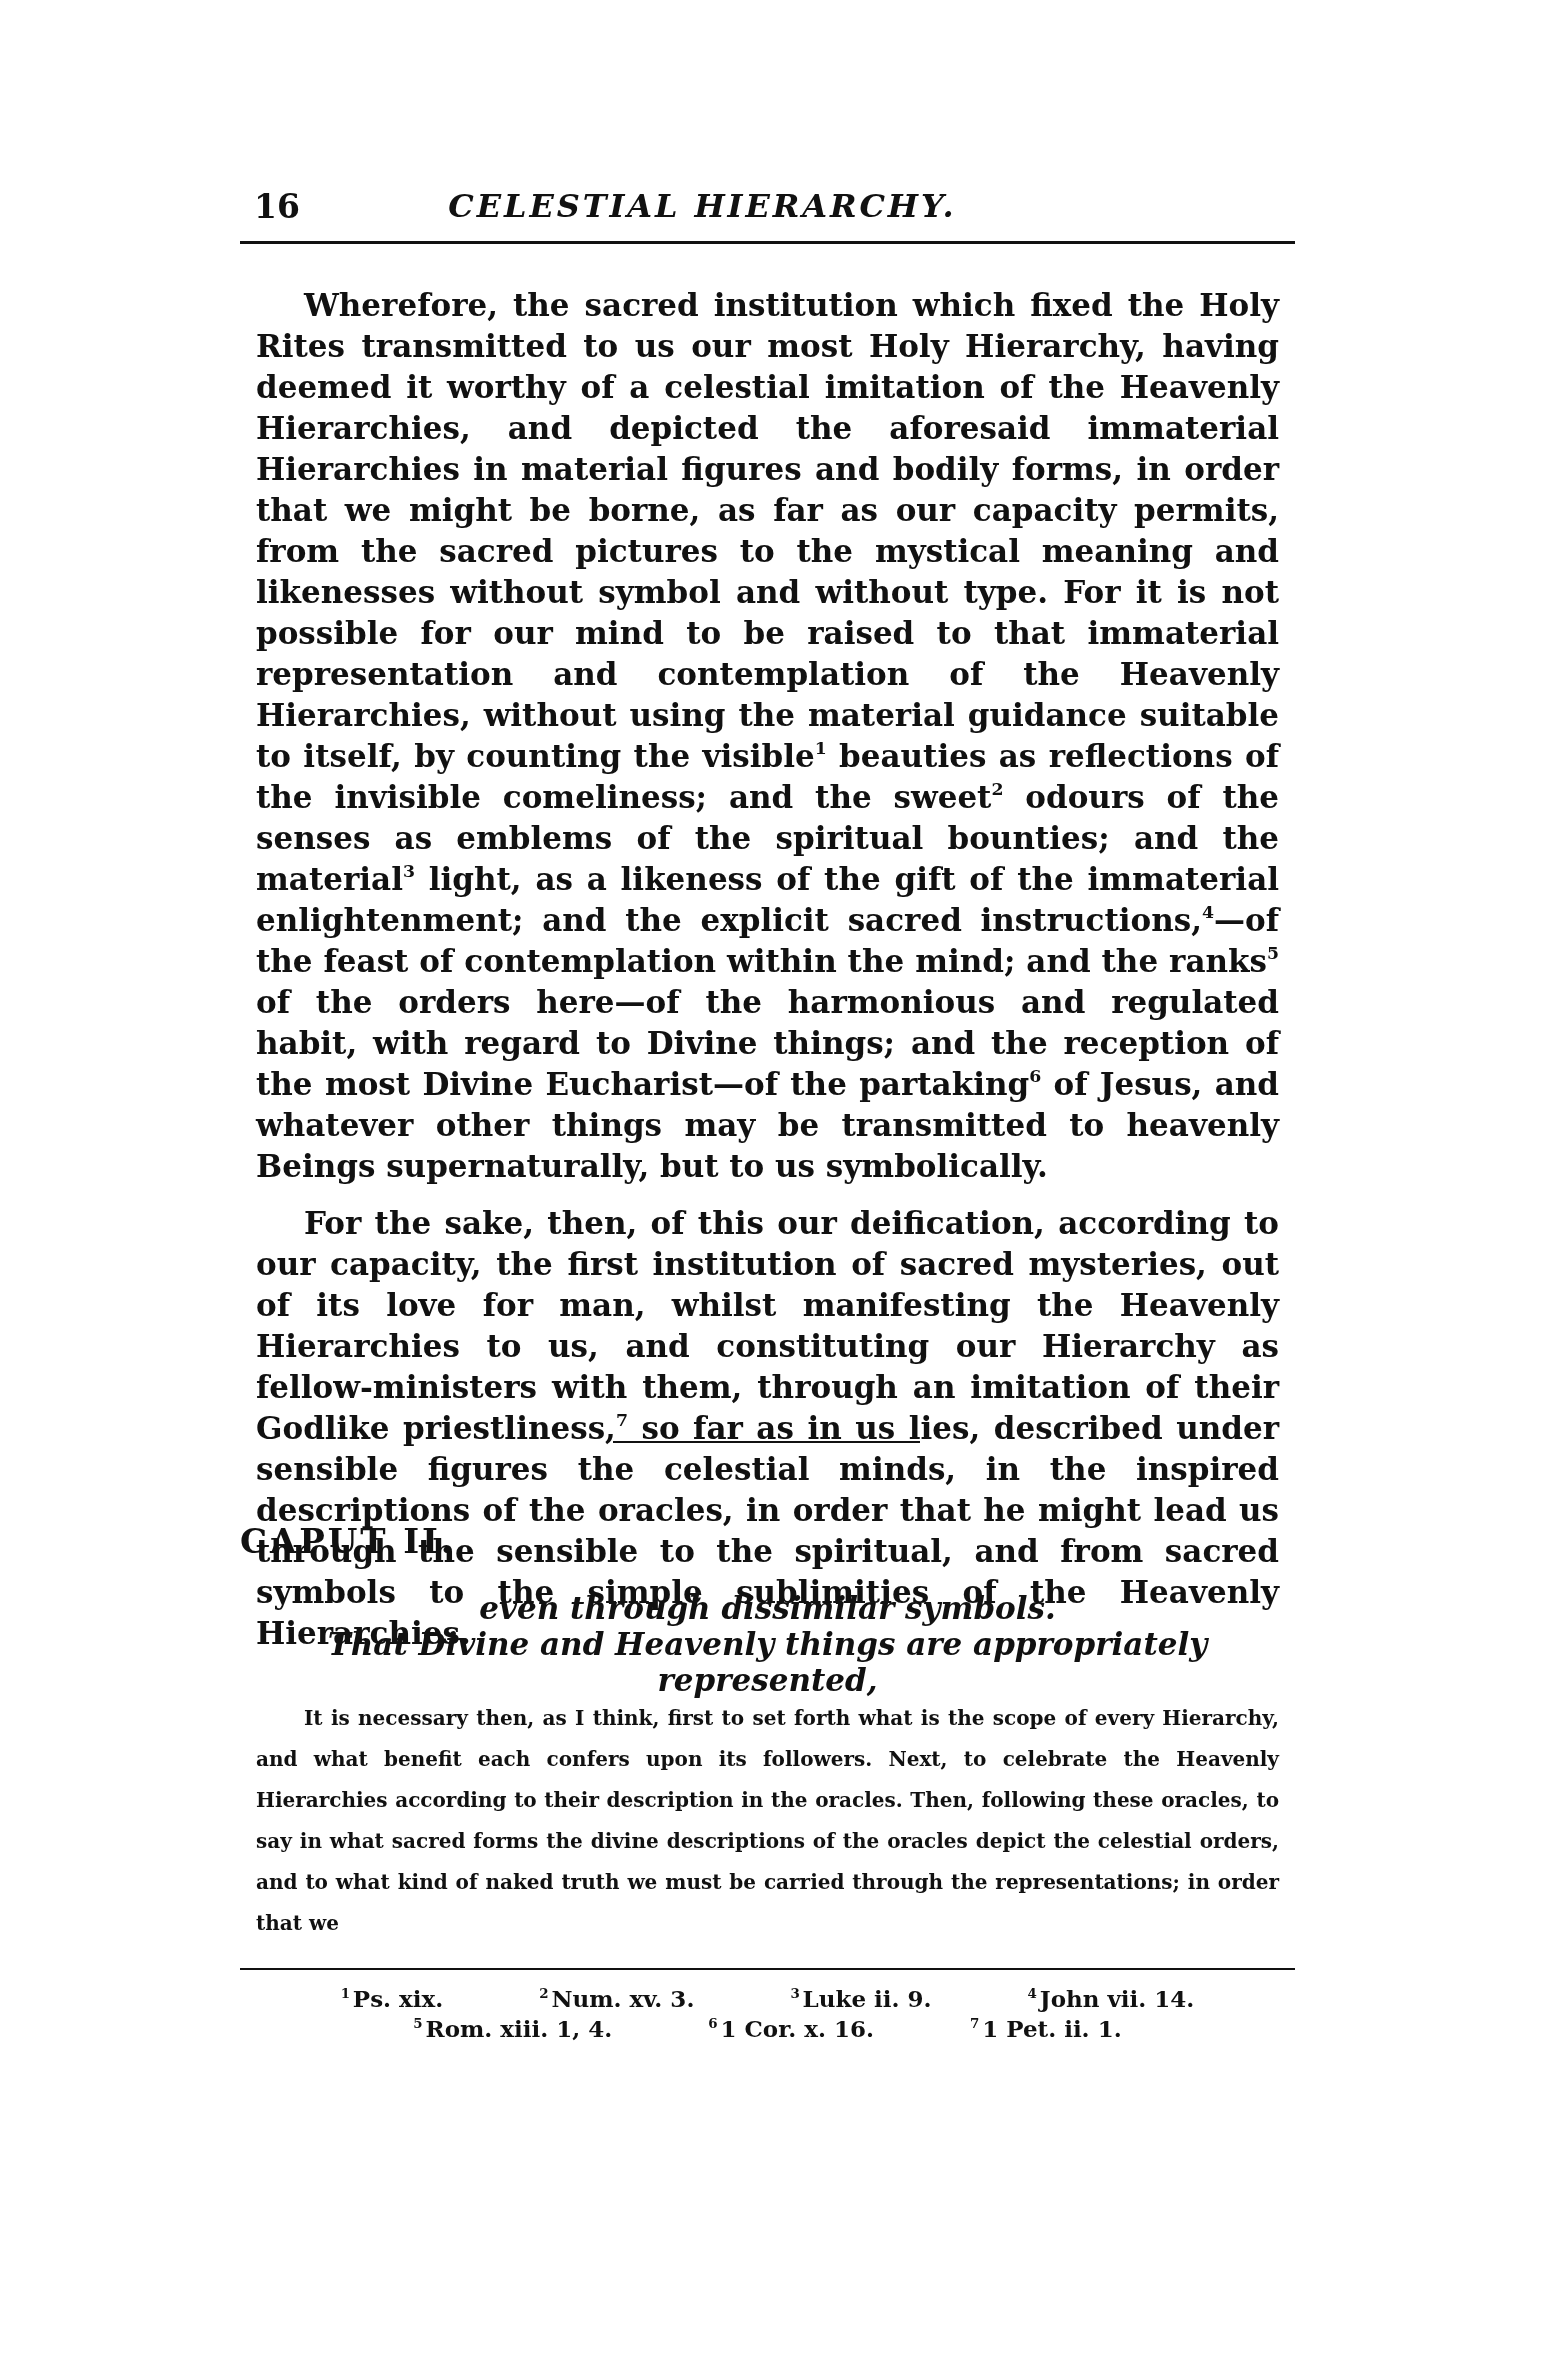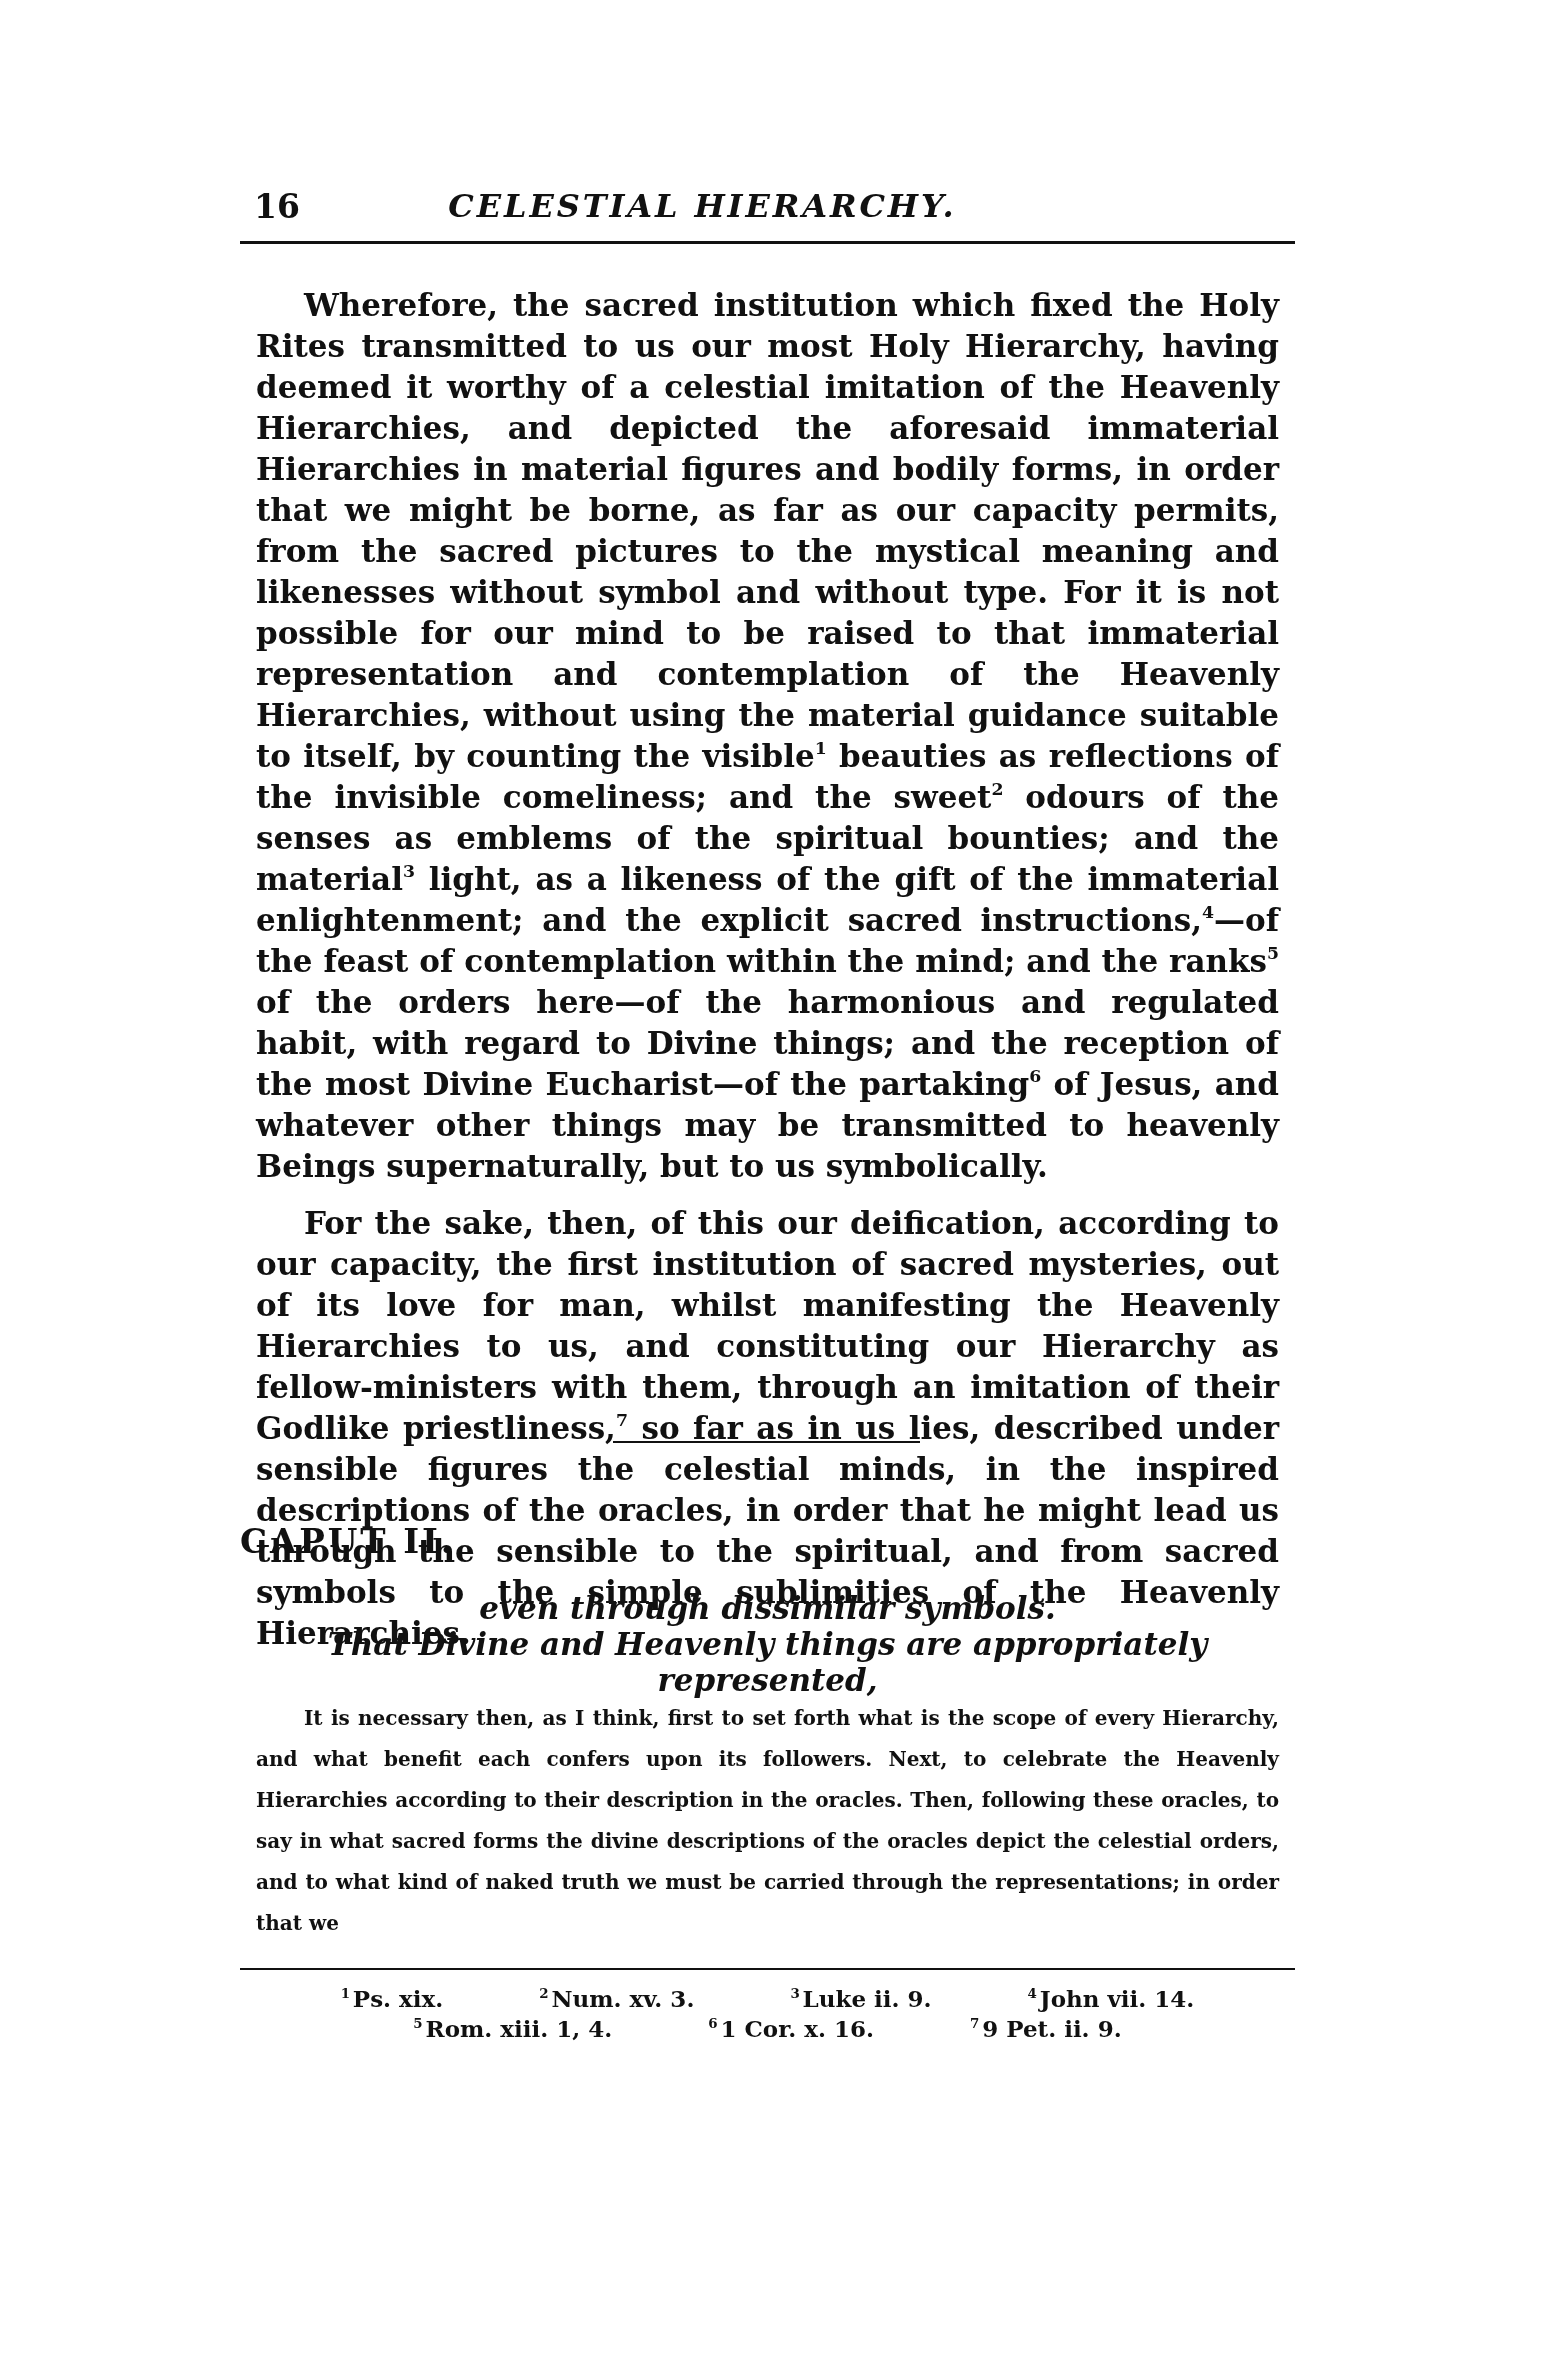--- a/index.html
+++ b/index.html
@@ -61,17 +61,17 @@
   <div class="footnotes">
     <div class="fn-row" id="fn-row1">
         <span class="fn"><sup>1</sup><span>Ps. xix.</span></span>
         <span class="fn"><sup>2</sup><span>Num. xv. 3.</span></span>
         <span class="fn"><sup>3</sup><span>Luke ii. 9.</span></span>
         <span class="fn"><sup>4</sup><span>John vii. 14.</span></span>
       </div>
     <div class="fn-row" id="fn-row2">
         <span class="fn"><sup>5</sup><span>Rom. xiii. 1, 4.</span></span>
         <span class="fn"><sup>6</sup><span>1 Cor. x. 16.</span></span>
-        <span class="fn"><sup>7</sup><span>9 Pet. ii. 9.</span></span>
+        <span class="fn"><sup>7</sup><span>1 Pet. ii. 1.</span></span>
       </div>
   </div>
 </div>
 
 
 </body></html>

